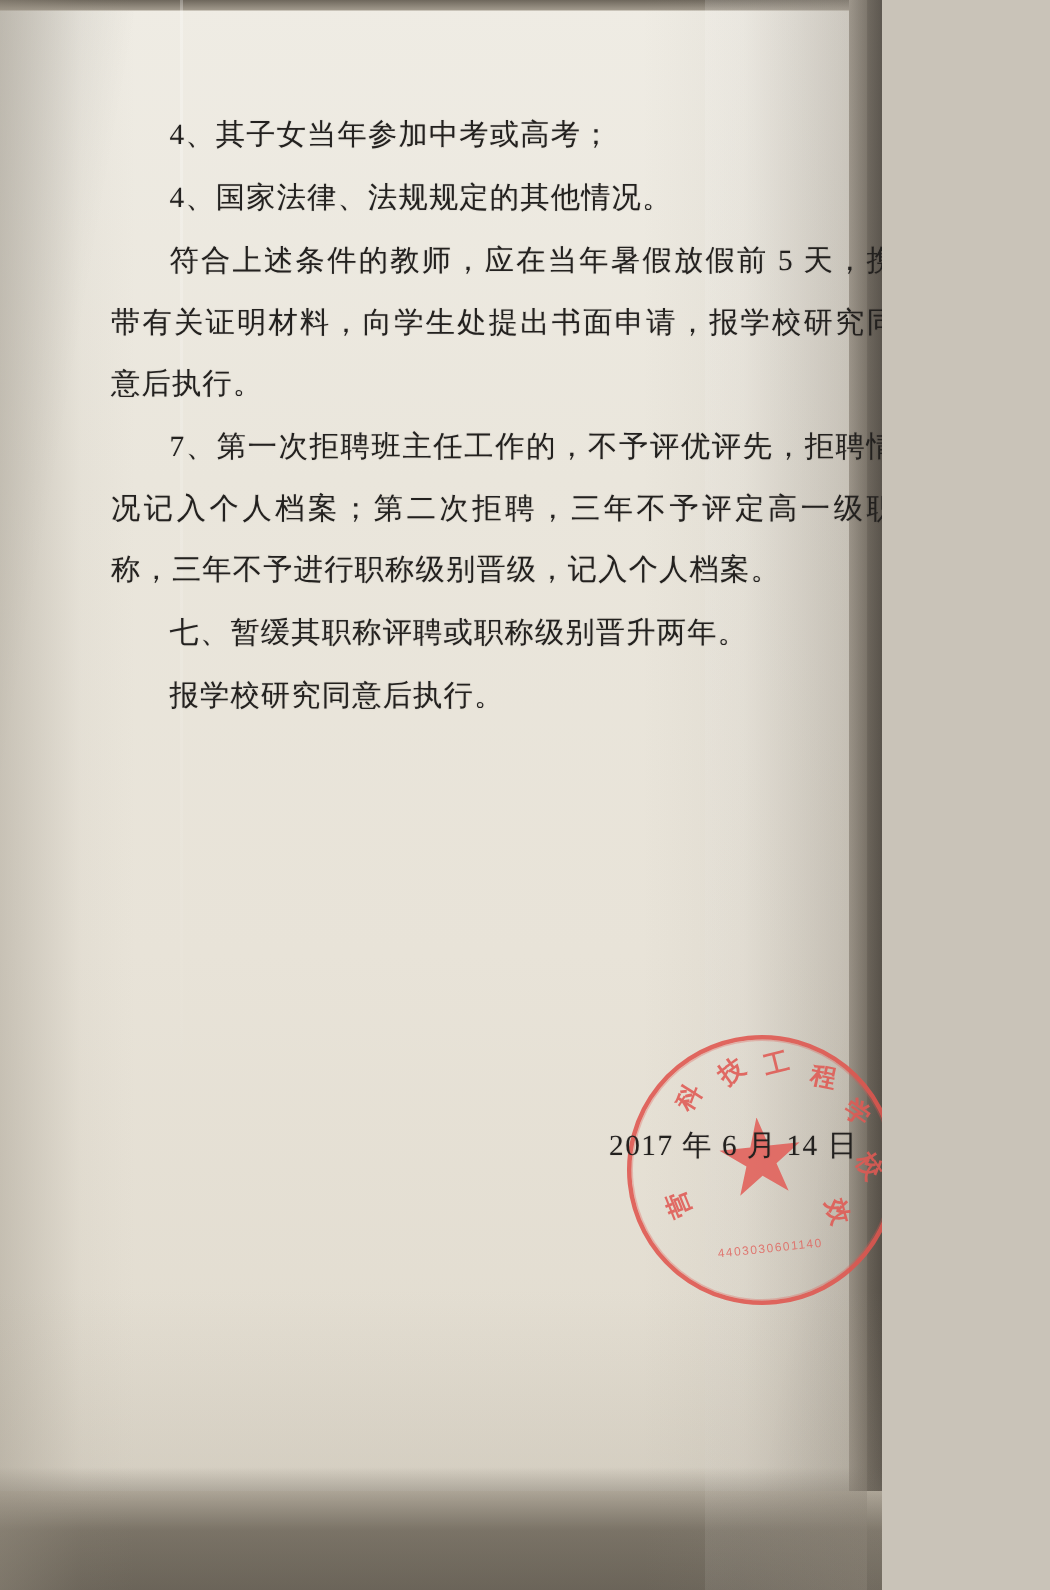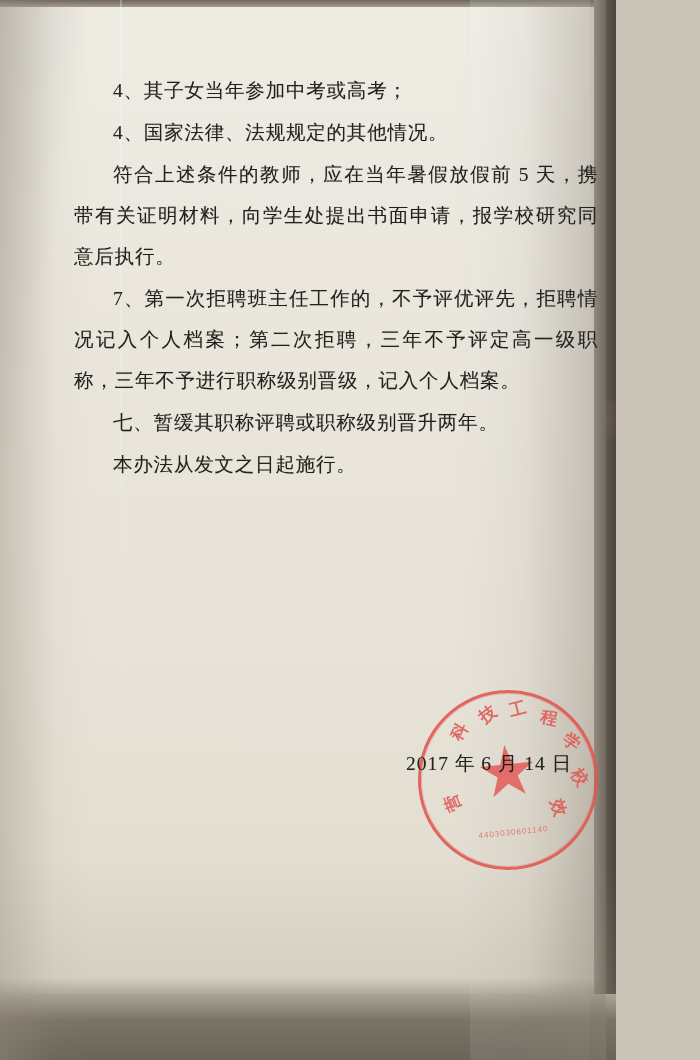--- a/index.html
+++ b/index.html
@@ -14,21 +14,20 @@
     font-family: "Liberation Serif", serif;
   }
   #page {
     position: relative;
     width: 588px;
     height: 1060px;
     overflow: hidden;
     background:
       linear-gradient(100deg, rgba(0,0,0,0.10) 0%, rgba(0,0,0,0.0) 12%, rgba(0,0,0,0.0) 88%, rgba(0,0,0,0.10) 100%),
       linear-gradient(180deg, #efece4 0%, #eae6dc 30%, #e8e3d8 60%, #dfd9cc 100%);
-    padding-left: 28px;
   }
   
   .bg-strip {
     position: absolute;
     background: #7a7266;
   }
   .strip-right {
     top: 0;
     right: 0;
     width: 22px;
@@ -227,21 +226,21 @@
   <div class="smudge"></div>
   <div class="smudge-line"></div>
   <div class="smudge-line b"></div>
 
   <div id="doc-body">
     <p class="para indent">4、其子女当年参加中考或高考；</p>
     <p class="para indent">4、国家法律、法规规定的其他情况。</p>
     <p class="para indent">符合上述条件的教师，应在当年暑假放假前 5 天，携带有关证明材料，向学生处提出书面申请，报学校研究同意后执行。</p>
     <p class="para indent">7、第一次拒聘班主任工作的，不予评优评先，拒聘情况记入个人档案；第二次拒聘，三年不予评定高一级职称，三年不予进行职称级别晋级，记入个人档案。</p>
     <p class="para indent">七、暂缓其职称评聘或职称级别晋升两年。</p>
-    <p class="para indent">本办法从发文之日起施行。</p>
+    <p class="para indent">报学校研究同意后执行。</p>
   </div>
 
   <div id="seal">
     <div class="ring"></div>
     <div class="star"></div>
     <div class="seal-text">
       <span class="seal-char" style="left:36px;  top:26px;  transform:rotate(-52deg);">科</span>
       <span class="seal-char" style="left:66px;  top:12px;  transform:rotate(-30deg);">技</span>
       <span class="seal-char" style="left:96px;  top:10px;  transform:rotate(-8deg);">工</span>
       <span class="seal-char" style="left:126px; top:22px;  transform:rotate(18deg);">程</span>

